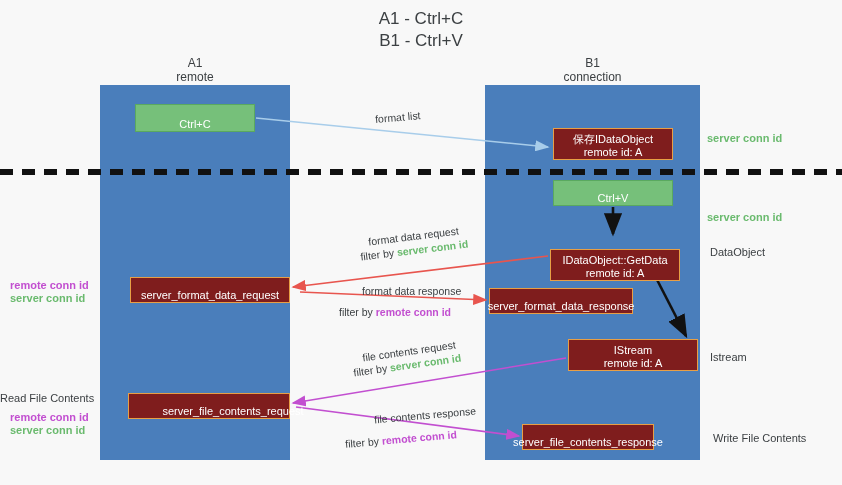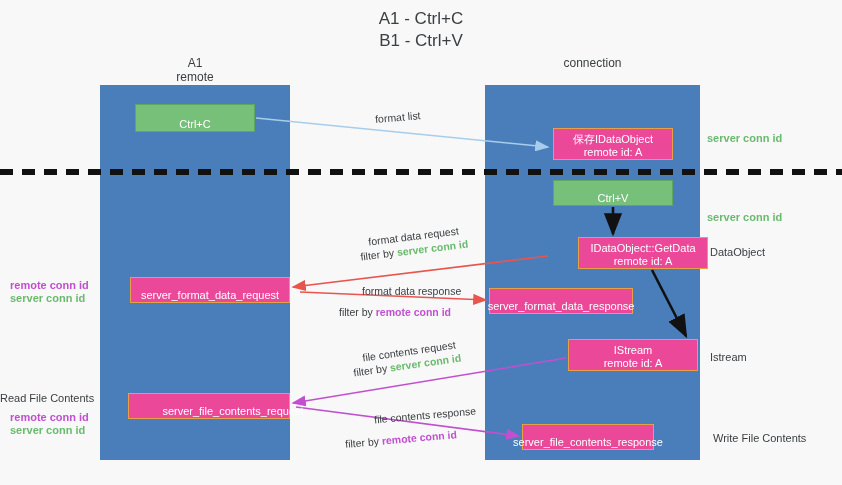--- a/index.html
+++ b/index.html
@@ -31,26 +31,26 @@
   .lh-b{left:485px;top:56px;width:215px;}
 
   .box{
     box-sizing:border-box;
     display:flex;flex-direction:column;
     align-items:center;justify-content:flex-end;
     color:#fff;font-size:11px;line-height:13px;
     text-align:center;
   }
   .box.green{background:#76c07a;border:1px solid #5aa95f;}
-  .box.orange{background:#ec4899;border:1px solid #e89f45;}
+  .box.orange{background:#7f1d1d;border:1px solid #e89f45;}
 
   .b-ctrlc{left:135px;top:104px;width:120px;height:28px;}
   .b-idataobject{left:553px;top:128px;width:120px;height:32px;}
   .b-ctrlv{left:553px;top:180px;width:120px;height:26px;}
-  .b-getdata{left:550px;top:237px;width:130px;height:32px;margin-left:28px;}
+  .b-getdata{left:550px;top:249px;width:130px;height:32px;}
   .b-istream{left:568px;top:339px;width:130px;height:32px;}
   .b-sfdreq{left:130px;top:277px;width:160px;height:26px;}
   .b-sfdresp{left:489px;top:288px;width:144px;height:26px;}
   .b-sfcreq{left:128px;top:393px;width:162px;height:26px;padding-left:48px;}
   .b-sfcresp{left:522px;top:424px;width:132px;height:26px;}
 
   .rlabel{font-size:11px;line-height:14px;}
   .rl-green{color:#6aba6e;font-weight:bold;}
   .rl-dark{color:#3c4043;}
   .rl1{left:707px;top:131px;}
@@ -86,20 +86,21 @@
   <div class="abs title">
     <div>A1 - Ctrl+C</div>
     <div>B1 - Ctrl+V</div>
   </div>
 
   <div class="abs laneheader lh-a">
     <div class="big">A1</div>
     <div>remote</div>
   </div>
   <div class="abs laneheader lh-b">
+    <div class="big">B1</div>
     <div>connection</div>
   </div>
 
   <div class="abs lane lane-a"></div>
   <div class="abs lane lane-b"></div>
 
   <svg class="layer">
     <defs>
       <marker id="ah-blue" markerWidth="9" markerHeight="7" refX="8" refY="3.5" orient="auto">
         <polygon points="0,0 9,3.5 0,7" fill="#a8cdea"></polygon>

